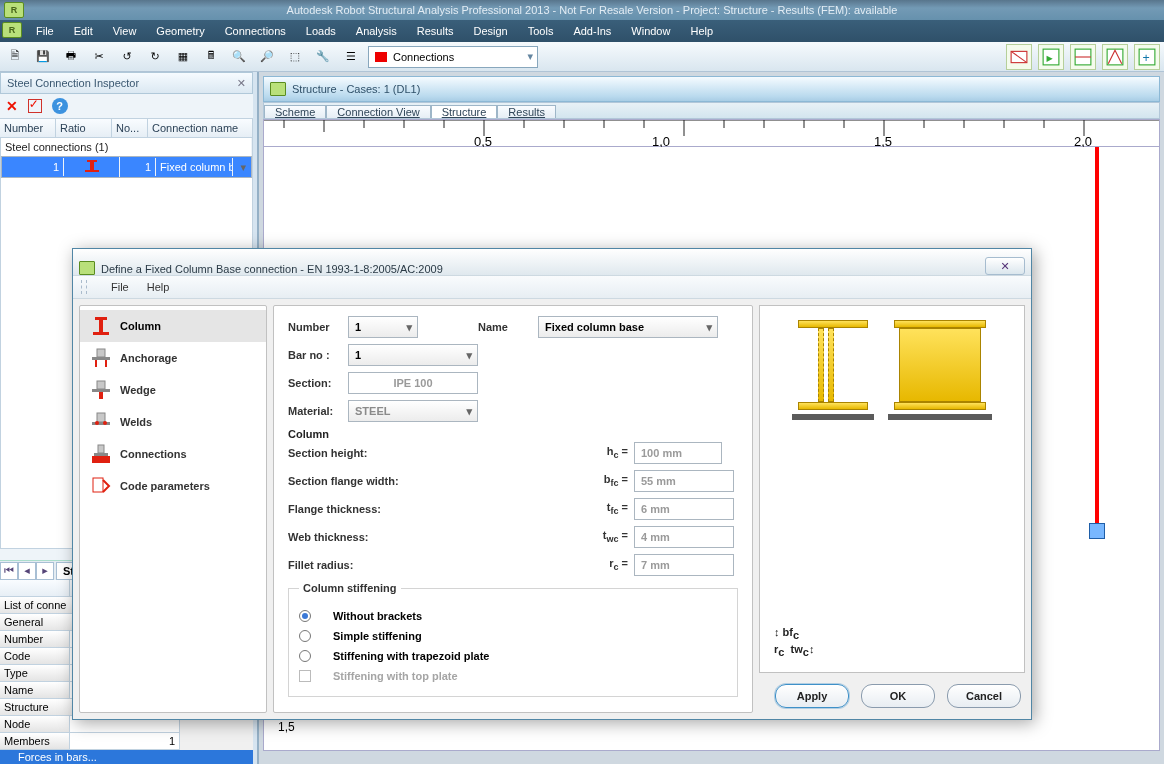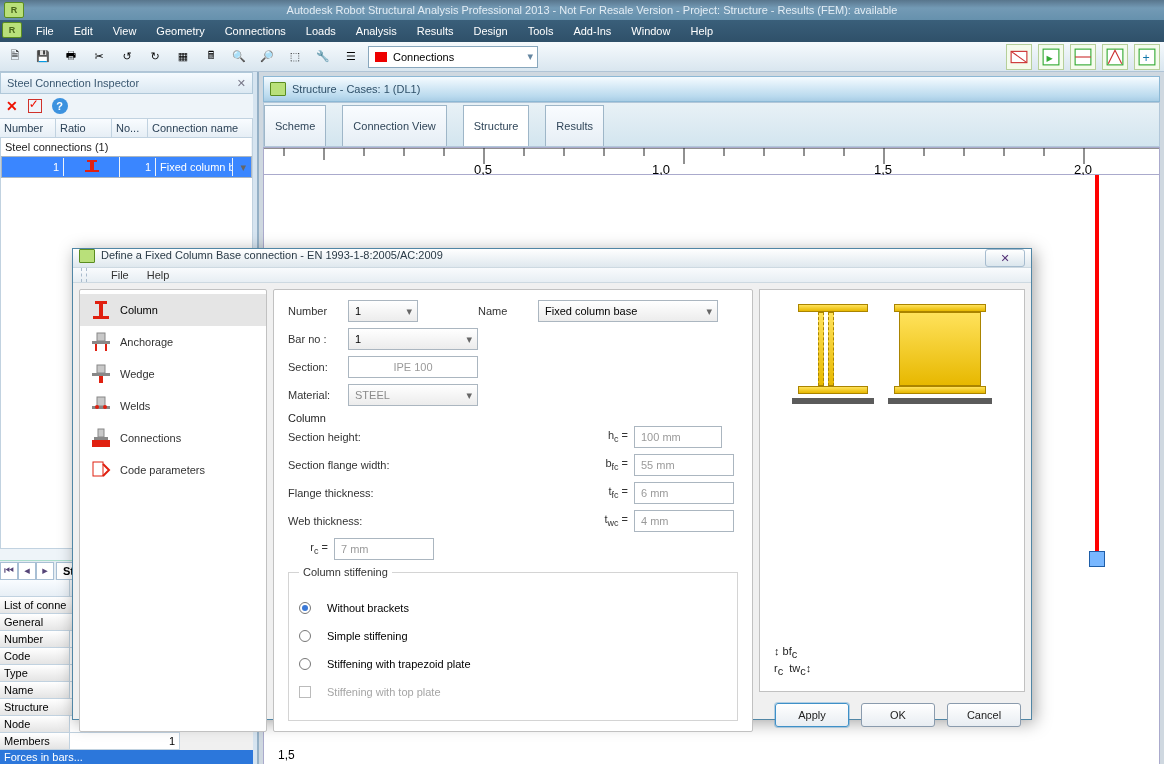--- a/index.html
+++ b/index.html
@@ -44,71 +44,71 @@
   .bottom-strip{position:absolute;left:0;bottom:0;width:253px;height:204px;background:#f0f0f0;display:flex;flex-direction:column;}
   .bot-tabs{display:flex;background:#e4ecf2;height:22px;align-items:flex-end;border-top:1px solid #adc;}
   .bot-tabs .nav{width:18px;height:18px;border:1px solid #a8bfd4;background:#fff;display:flex;align-items:center;justify-content:center;color:#547;}
   .bot-tabs .tab{padding:2px 6px;background:#fff;border:1px solid #a8bfd4;margin-left:2px;font-weight:bold;}
   .grid-hdr{display:flex;background:linear-gradient(#f9fcff,#e6eef5);}
   .grid-hdr div,.grid-row div{padding:2px 4px;border:1px solid #c1d2e0;border-top:none;border-left:none;}
   .grid-row{display:flex;}
   .grid-sec{background:linear-gradient(#fff,#e4e4e4);font-weight:normal;}
   .grid-lbl{width:70px;background:linear-gradient(#fff,#e4e4e4);}
   .grid-val{width:110px;background:#fff;}
-  .grid-foot{height:16px;background:#2c77db;color:#fff;padding:0 4px;display:flex;align-items:center;}
+  .grid-foot{height:16px;background:#2c77db;color:#fff;padding:0 18px;display:flex;align-items:center;}
 
   
   .canvas-area{position:absolute;top:72px;left:257px;right:0;bottom:0;background:#cfd8e0;border-left:2px solid #95b0c6;}
   .sub-title{height:26px;background:linear-gradient(#f5fbff,#badaee 80%,#a9cde5);border:1px solid #8cb8d5;display:flex;align-items:center;padding:0 6px;color:#2f5069;margin:4px 4px 0 4px;}
   .sub-title .ricon{width:16px;height:14px;background:#b9e07a;border:1px solid #5a8c20;border-radius:1px;margin-right:6px;}
   .tabs{display:flex;background:linear-gradient(#e8f1f6,#d3e5ef);border:1px solid #b2c7d9;margin:0 4px;padding-top:2px;}
-  .tabs .t{padding:14px 10px;border:1px solid #9eb6c8;border-bottom:none;background:linear-gradient(#f9fcff,#e6eef5);color:#304659;margin-right:16px;}
+  .tabs .t{padding:0 10px;border:1px solid #9eb6c8;border-bottom:none;background:linear-gradient(#f9fcff,#e6eef5);color:#304659;margin-right:0;text-decoration:underline;}
   .tabs .t.active{background:#fff;}
   .ruler{height:28px;background:#fff;margin:0 4px;display:flex;align-items:flex-start;position:relative;border:1px solid #aac;}
   .canvas{background:#fff;margin:0 4px;height:604px;position:relative;border:1px solid #aac;border-top:none;}
   .shape-line{position:absolute;top:0;right:60px;width:4px;height:380px;background:#ff0000;}
   .shape-box{position:absolute;right:54px;top:376px;width:16px;height:16px;background:#78b7ff;border:1px solid #1e5ea8;}
   .vlbl{position:absolute;left:14px;font-size:12px;color:#000;transform:translateY(-50%);}
 
   
   .dialog{position:absolute;left:72px;top:248px;width:960px;height:472px;background:#f0f0f0;border:1px solid #5186a5;box-shadow:3px 3px 16px rgba(0,0,0,.35);display:flex;flex-direction:column;}
-  .dlg-title{height:26px;background:linear-gradient(#fff,#dfe8ee);display:flex;align-items:flex-start;padding:0 6px;color:#2a3a46;}
+  .dlg-title{height:26px;background:linear-gradient(#fff,#dfe8ee);display:flex;align-items:flex-end;padding:0 6px;color:#2a3a46;}
   .dlg-title .ricon{width:16px;height:14px;background:#b9e07a;border:1px solid #5a8c20;border-radius:1px;margin-right:6px;}
   .dlg-title .xclose{margin-left:auto;width:40px;height:18px;border:1px solid #a6bccf;border-radius:3px;background:linear-gradient(#fff,#dbe6ed);display:flex;align-items:center;justify-content:center;color:#537;}
   .dlg-menu{height:24px;background:linear-gradient(#f9fbfd,#e7eef3);border-top:1px solid #cdd9e1;border-bottom:1px solid #cdd9e1;display:flex;align-items:center;padding:0 8px;gap:18px;color:#333;}
   .dlg-grip{width:6px;height:14px;border-left:1px dashed #abc;border-right:1px dashed #abc;margin-right:6px;}
-  .dlg-body{flex:1;display:flex;padding:6px;gap:6px;}
+  .dlg-body{flex:1;display:flex;padding:6px;gap:6px;font-weight:bold;}
   .dlg-nav{width:188px;background:#fff;border:1px solid #c1c1c1;border-radius:2px;padding:4px 0;}
   .nav-item{display:flex;align-items:center;gap:8px;padding:6px 10px;color:#333;}
   .nav-item.active{background:#e5e5e5;color:#000;}
   .nav-item .nv-ic{width:22px;height:20px;display:flex;align-items:center;justify-content:center;}
   .dlg-form{flex:1;background:#fff;border:1px solid #c1c1c1;border-radius:2px;padding:10px 14px 10px 14px;position:relative;}
   .row{display:flex;align-items:center;margin-bottom:6px;}
   .row label{color:#333;}
   .sel{height:22px;border:1px solid #abb6c0;background:linear-gradient(#fff,#ececec);padding:0 18px 0 6px;display:flex;align-items:center;position:relative;}
   .sel::after{content:"▾";position:absolute;right:5px;color:#666;}
   .sel.dis{color:#8a8a8a;}
   .txt{height:22px;border:1px solid #abb6c0;background:#fff;padding:0 6px;display:flex;align-items:center;color:#888;}
   .txt.ro{background:#fff;color:#9a9a9a;}
   .sect{font-size:11px;color:#222;margin:6px 0 2px 0;}
   .sub{color:#9a9a9a;}
   .dim-row{display:flex;align-items:center;margin-bottom:6px;}
   .dim-row .lbl{width:300px;color:#333;}
   .dim-row .sym{width:40px;text-align:right;margin-right:6px;color:#333;}
   .dim-row .sym sub{font-size:9px;}
   .fieldset{border:1px solid #d4d4d4;padding:8px 10px 6px 10px;margin-top:4px;}
   .fieldset legend{padding:0 4px;color:#333;}
-  .radio-row{display:flex;align-items:center;gap:16px;margin:16px 0;}
+  .radio-row{display:flex;align-items:center;gap:22px;margin:8px 0;}
   .radio{width:12px;height:12px;border:1px solid #777;border-radius:50%;background:#fff;display:inline-block;position:relative;}
   .radio.ck::after{content:"";position:absolute;top:2px;left:2px;width:6px;height:6px;border-radius:50%;background:#3a78d6;}
   .chkc{width:12px;height:12px;border:1px solid #bbb;display:inline-block;background:#fff;}
   .dlg-right{width:266px;display:flex;flex-direction:column;gap:6px;}
   .preview{flex:1;background:#fff;border:1px solid #c1c1c1;display:flex;flex-direction:column;justify-content:space-between;padding:14px;}
   .btn-row{height:34px;display:flex;gap:12px;justify-content:flex-end;align-items:center;padding-right:4px;}
-  .btn{width:74px;height:24px;border:1px solid #8a9bad;border-radius:3px;background:linear-gradient(#fff,#e8edf2);display:flex;align-items:center;justify-content:center;color:#222;}
+  .btn{width:74px;height:24px;border:1px solid #8a9bad;border-radius:11px;background:linear-gradient(#fff,#e8edf2);display:flex;align-items:center;justify-content:center;color:#222;}
   .btn.primary{border:1px solid #3e90c8;box-shadow:0 0 0 1px rgba(62,144,200,.35);}
   
   .beam-pair{display:flex;gap:26px;justify-content:center;}
   .ibeam{width:70px;height:100px;position:relative;}
   .ibeam .fl{position:absolute;left:0;right:0;height:8px;background:linear-gradient(#ffe25b,#e7b800);border:1px solid #aa8400;}
   .ibeam .top{top:0;} .ibeam .bot{bottom:10px;}
   .ibeam .web{position:absolute;top:8px;bottom:18px;left:32px;width:8px;background:linear-gradient(#ffe25b,#e7b800);border:1px solid #aa8400;}
   .ibeam .plate{position:absolute;left:-6px;right:-6px;bottom:0;height:6px;background:#5b5b5b;}
   .topview{display:flex;gap:12px;align-items:flex-start;}
   .tv-box{width:100px;height:40px;background:#d5d5d5;border:1px solid #6d6d6d;position:relative;}
@@ -444,20 +444,21 @@
         <div class="lbl">Flange thickness:</div>
         <div class="sym"><span>t</span><sub>fc</sub> =</div>
         <div class="txt ro" style="width:100px">6 mm</div>
       </div>
       <div class="dim-row">
         <div class="lbl">Web thickness:</div>
         <div class="sym"><span>t</span><sub>wc</sub> =</div>
         <div class="txt ro" style="width:100px">4 mm</div>
       </div>
       <div class="dim-row">
+        <div class="lbl">Fillet radius:</div>
         <div class="sym"><span>r</span><sub>c</sub> =</div>
         <div class="txt ro" style="width:100px">7 mm</div>
       </div>
 
       <fieldset class="fieldset">
         <legend>Column stiffening</legend>
         <div class="radio-row">
           <span class="radio ck"></span>
           <span>Without brackets</span>
         </div>

